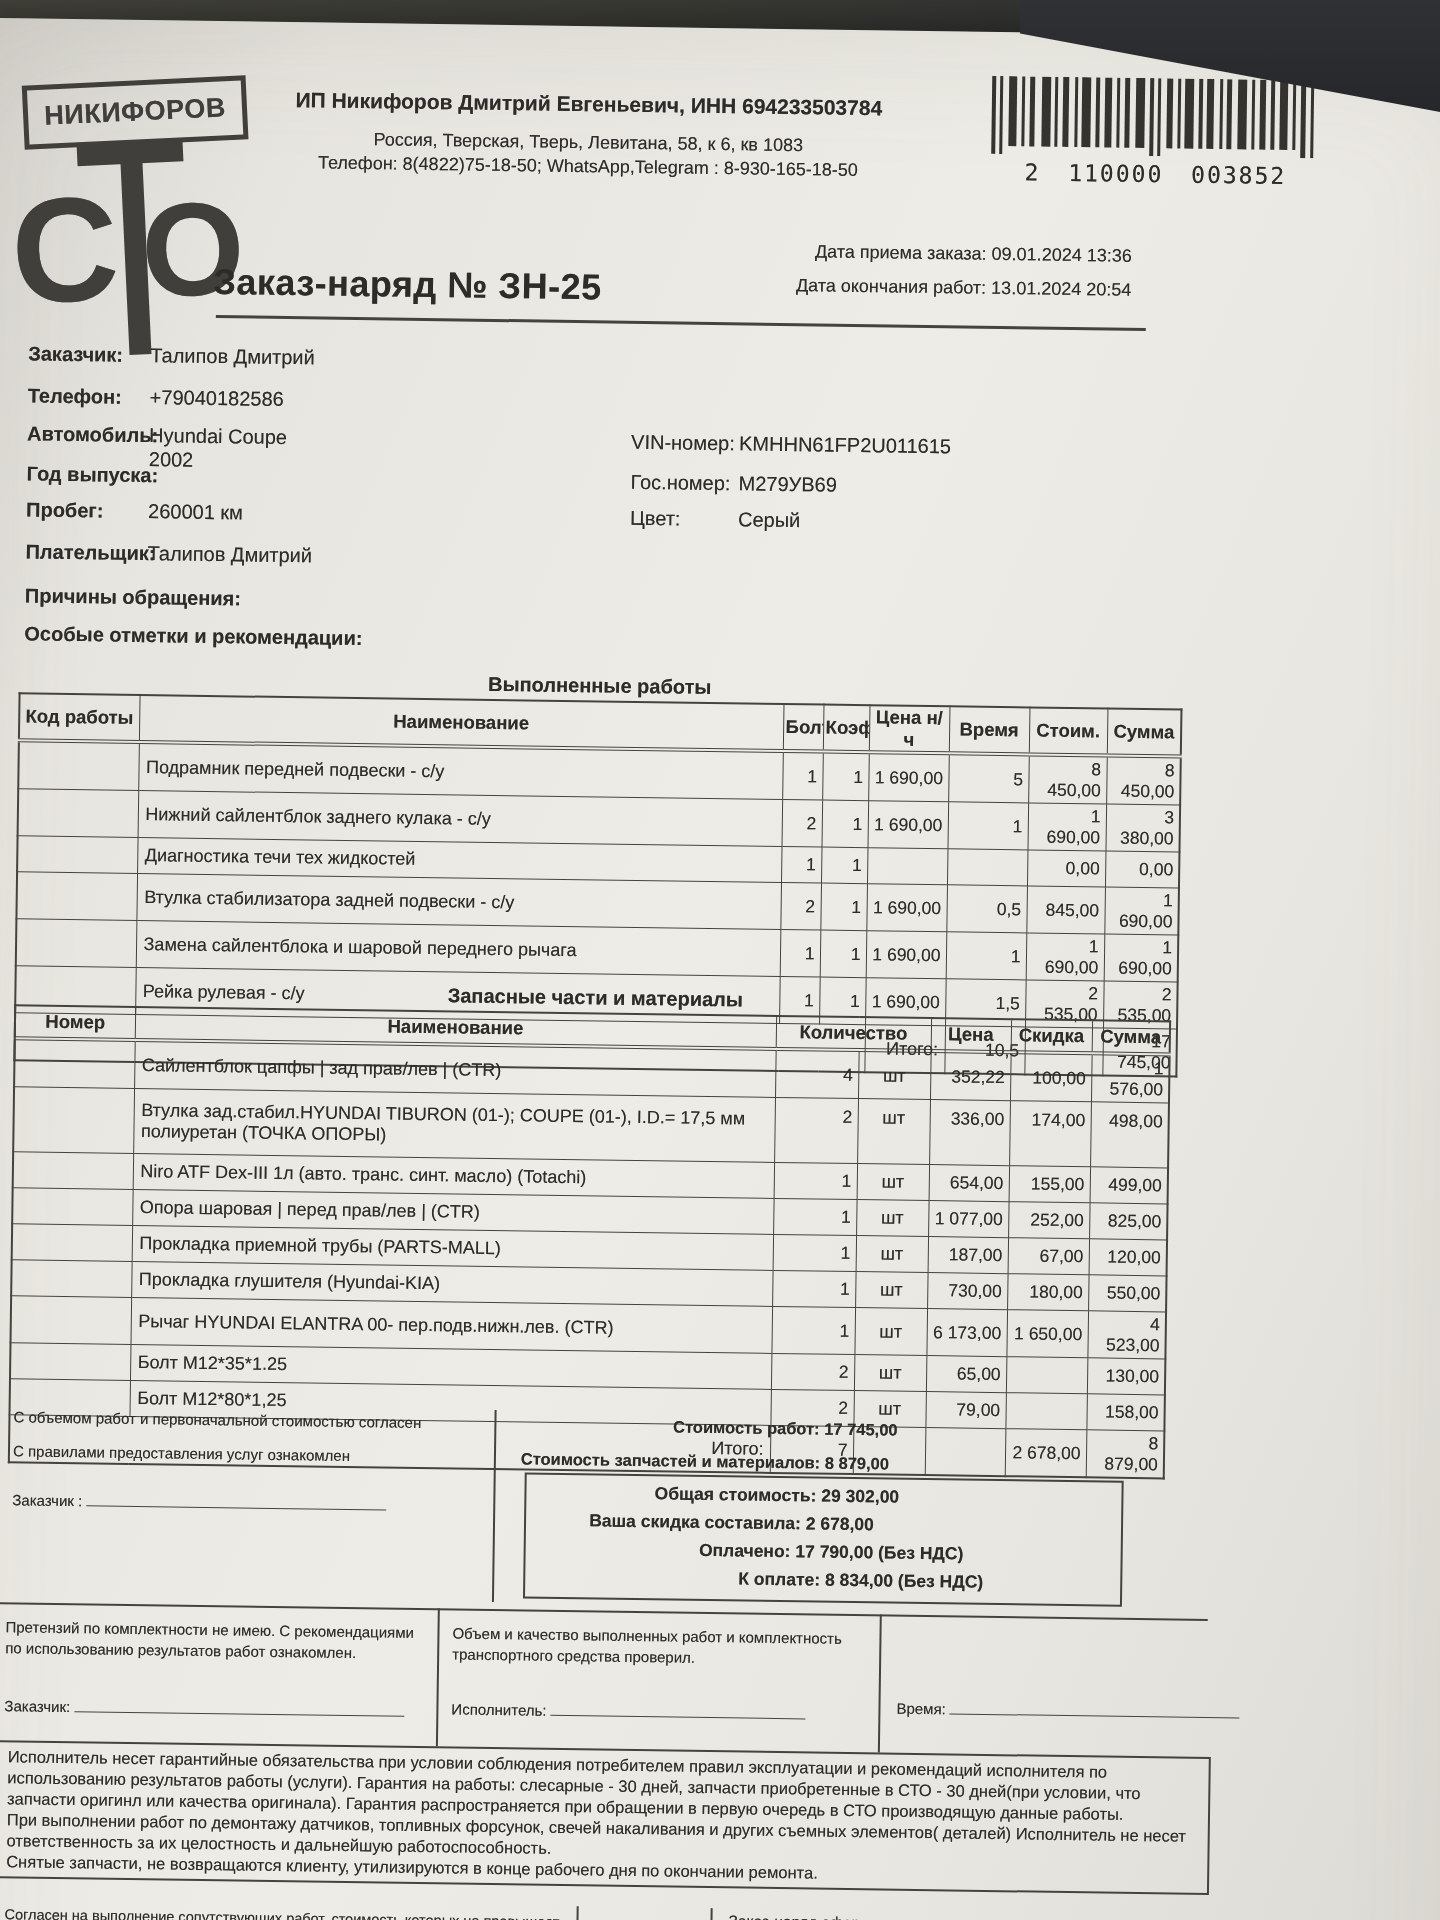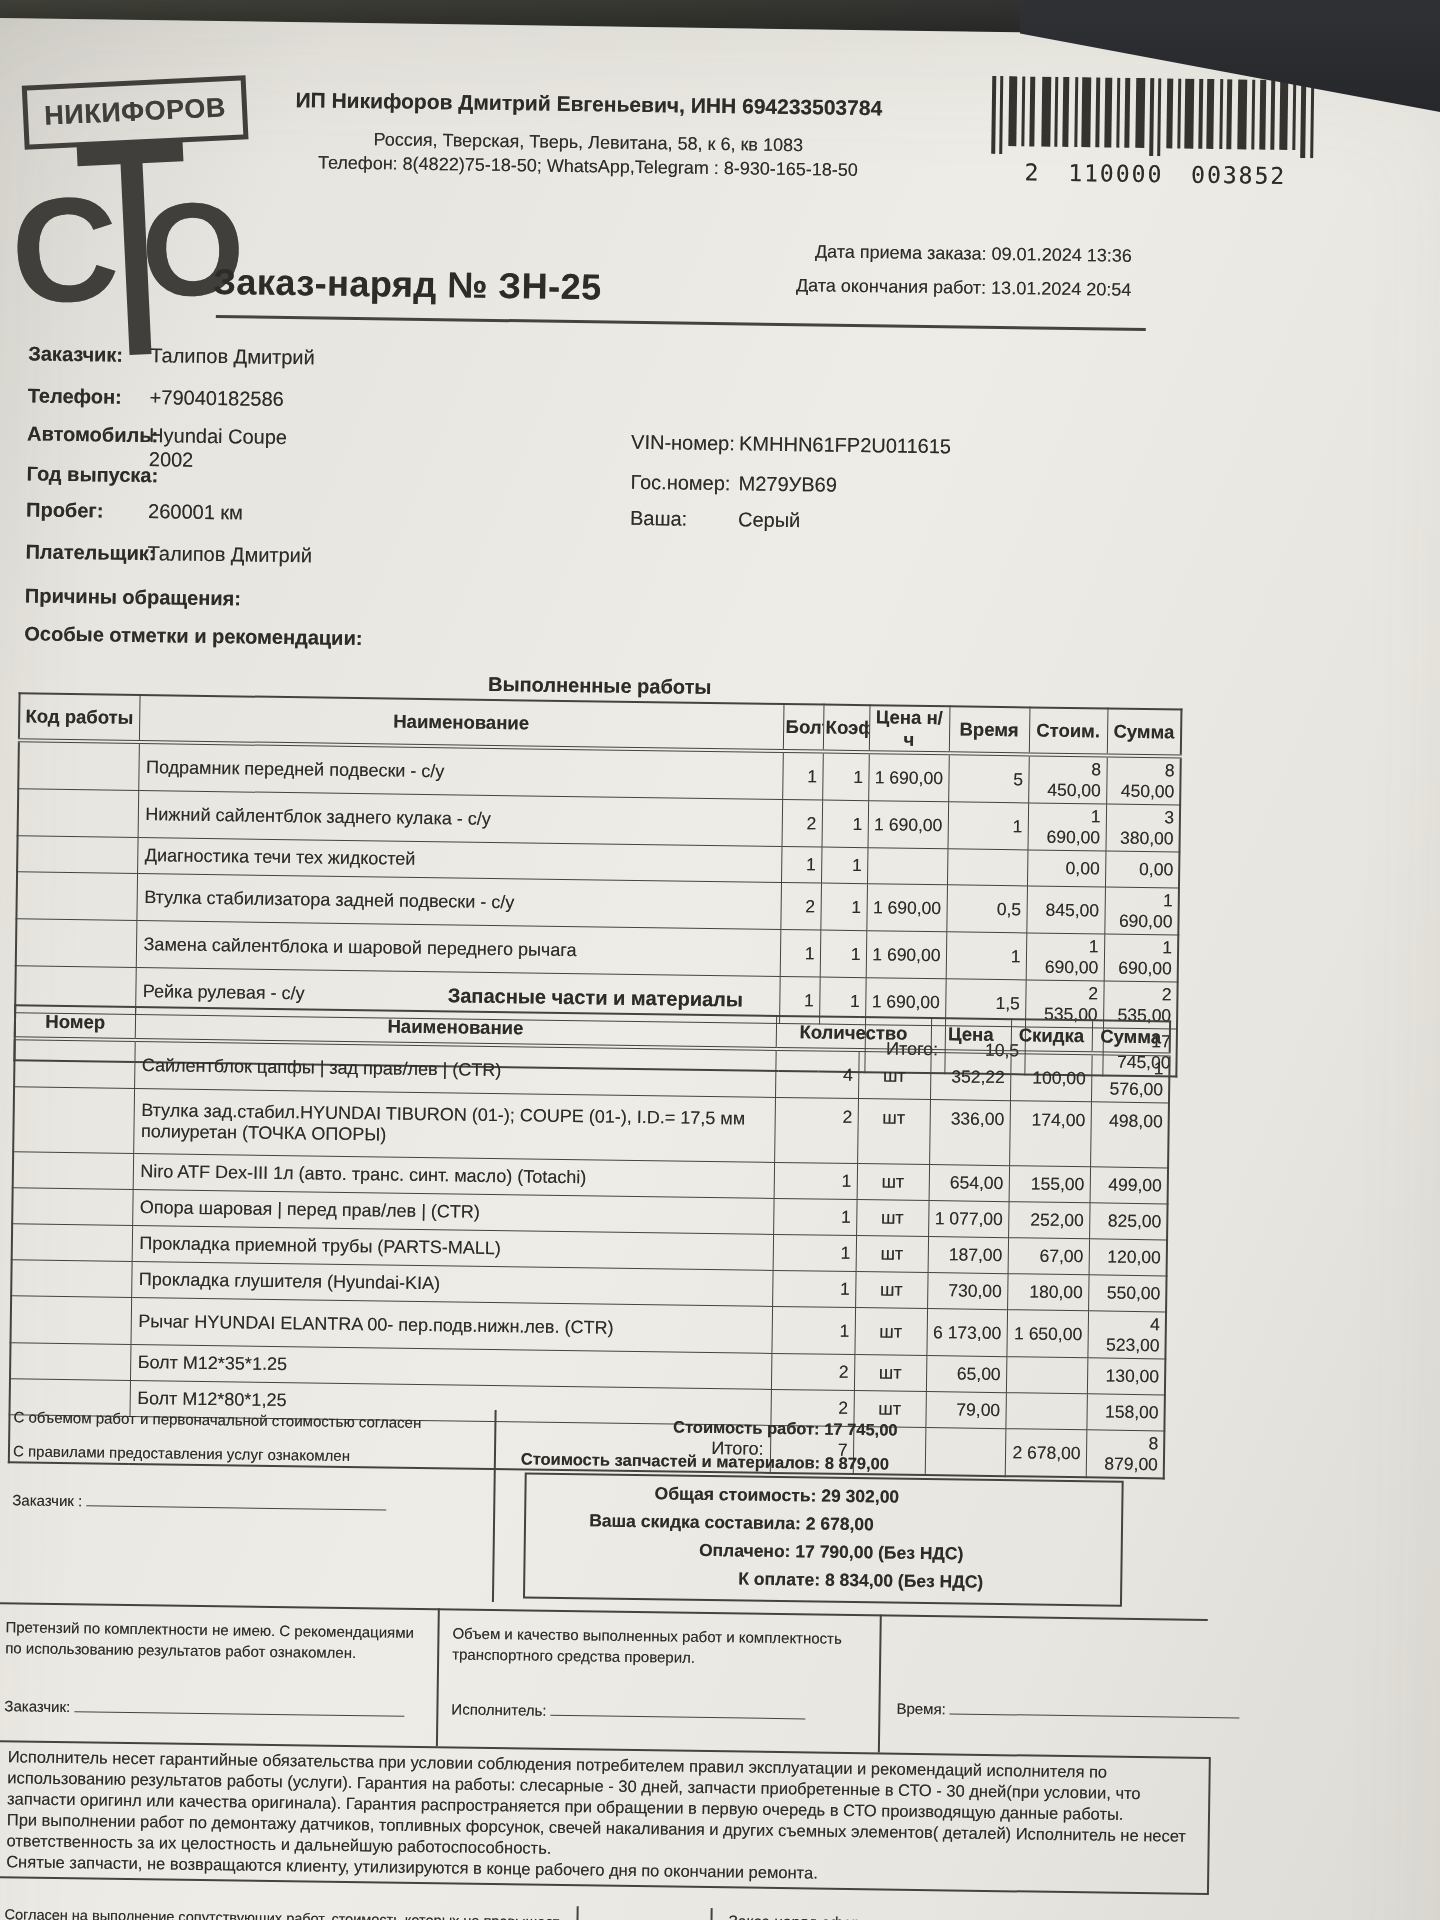--- a/index.html
+++ b/index.html
@@ -134,21 +134,21 @@
   <div class="abs val" style="left:200px;top:428px;">2002</div>
   <div class="abs lab" style="left:78px;top:480px;">Пробег:</div>
   <div class="abs val" style="left:200px;top:480px;">260001 км</div>
   <div class="abs lab" style="left:78px;top:522px;">Плательщик:</div>
   <div class="abs val" style="left:200px;top:522px;">Талипов Дмитрий</div>
 
   <div class="abs val" style="left:682px;top:404px;">VIN-номер:</div>
   <div class="abs val" style="left:790px;top:404px;">KMHHN61FP2U011615</div>
   <div class="abs val" style="left:682px;top:444px;">Гос.номер:</div>
   <div class="abs val" style="left:790px;top:444px;">М279УВ69</div>
-  <div class="abs val" style="left:682px;top:480px;">Ваша:</div>
+  <div class="abs val" style="left:682px;top:480px;">Цвет:</div>
   <div class="abs val" style="left:790px;top:480px;">Серый</div>
 
   <div class="abs cap-bold" style="left:78px;top:566px;">Причины обращения:</div>
   <div class="abs cap-bold" style="left:78px;top:604px;">Особые отметки и рекомендации:</div>
 
   <div class="abs tcaption" style="left:73px;top:648px;">Выполненные работы</div>
   <table class="tbl abs" style="left:73px;top:674px;width:1162px;">
     <colgroup>
         <col style="width:120px">
         <col style="width:644px">

